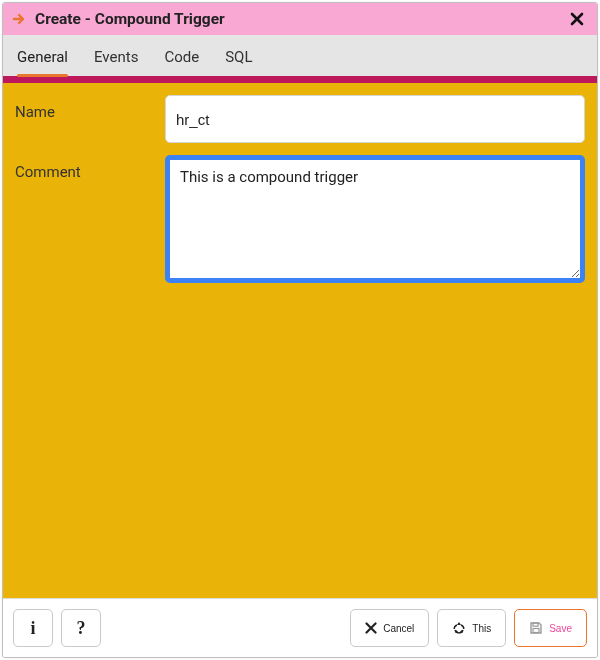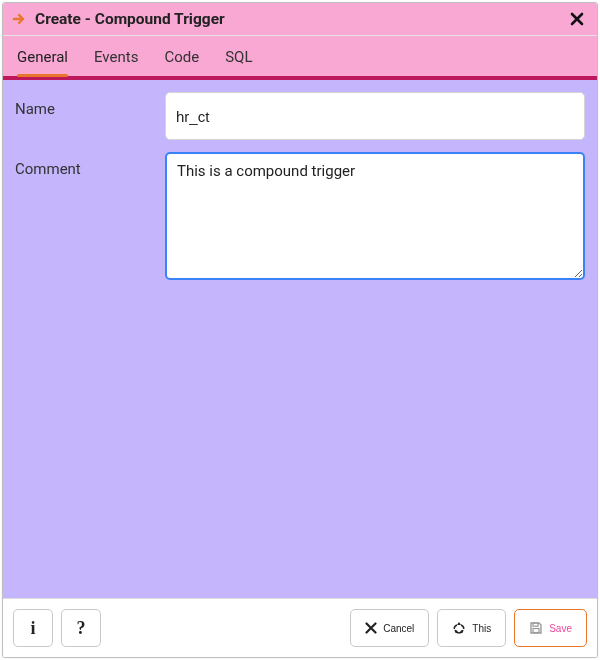--- a/index.html
+++ b/index.html
@@ -44,22 +44,22 @@
     width: 20px; height: 20px;
     display: flex; align-items: center; justify-content: center;
     cursor: pointer;
     color: #111;
   }
   
   .tabs {
     display: flex;
     gap: 26px;
     padding: 0 14px;
-    border-bottom: 4px solid #be185d;
-    background: #f9a8d4;
+    border-bottom: 7px solid #be185d;
+    background: #e5e5e5;
   }
   .tab {
     padding: 12px 0 10px 0;
     font-size: 15px;
     color: #333;
     cursor: pointer;
     position: relative;
   }
   .tab.active {
     color: #222;
@@ -68,21 +68,21 @@
     content: "";
     position: absolute;
     left: 0; right: 0; bottom: -1px;
     height: 3px;
     background: #e8762d;
     border-radius: 2px;
   }
   
   .body {
     flex: 1;
-    background: #c4b5fd;
+    background: #eab308;
     padding: 12px;
     overflow: auto;
   }
   .form-row {
     display: flex;
     align-items: flex-start;
     margin-bottom: 12px;
   }
   .form-label {
     width: 150px;
@@ -104,21 +104,21 @@
     border-radius: 5px;
     outline: none;
   }
   .textarea-input {
     width: 100%;
     height: 128px;
     padding: 8px 10px;
     font-size: 15px;
     color: #222;
     background: #fff;
-    border: 2px solid #3b82f6;
+    border: 5px solid #3b82f6;
     border-radius: 5px;
     outline: none;
     resize: both;
     font-family: inherit;
   }
   
   .footer {
     display: flex;
     align-items: center;
     gap: 8px;

